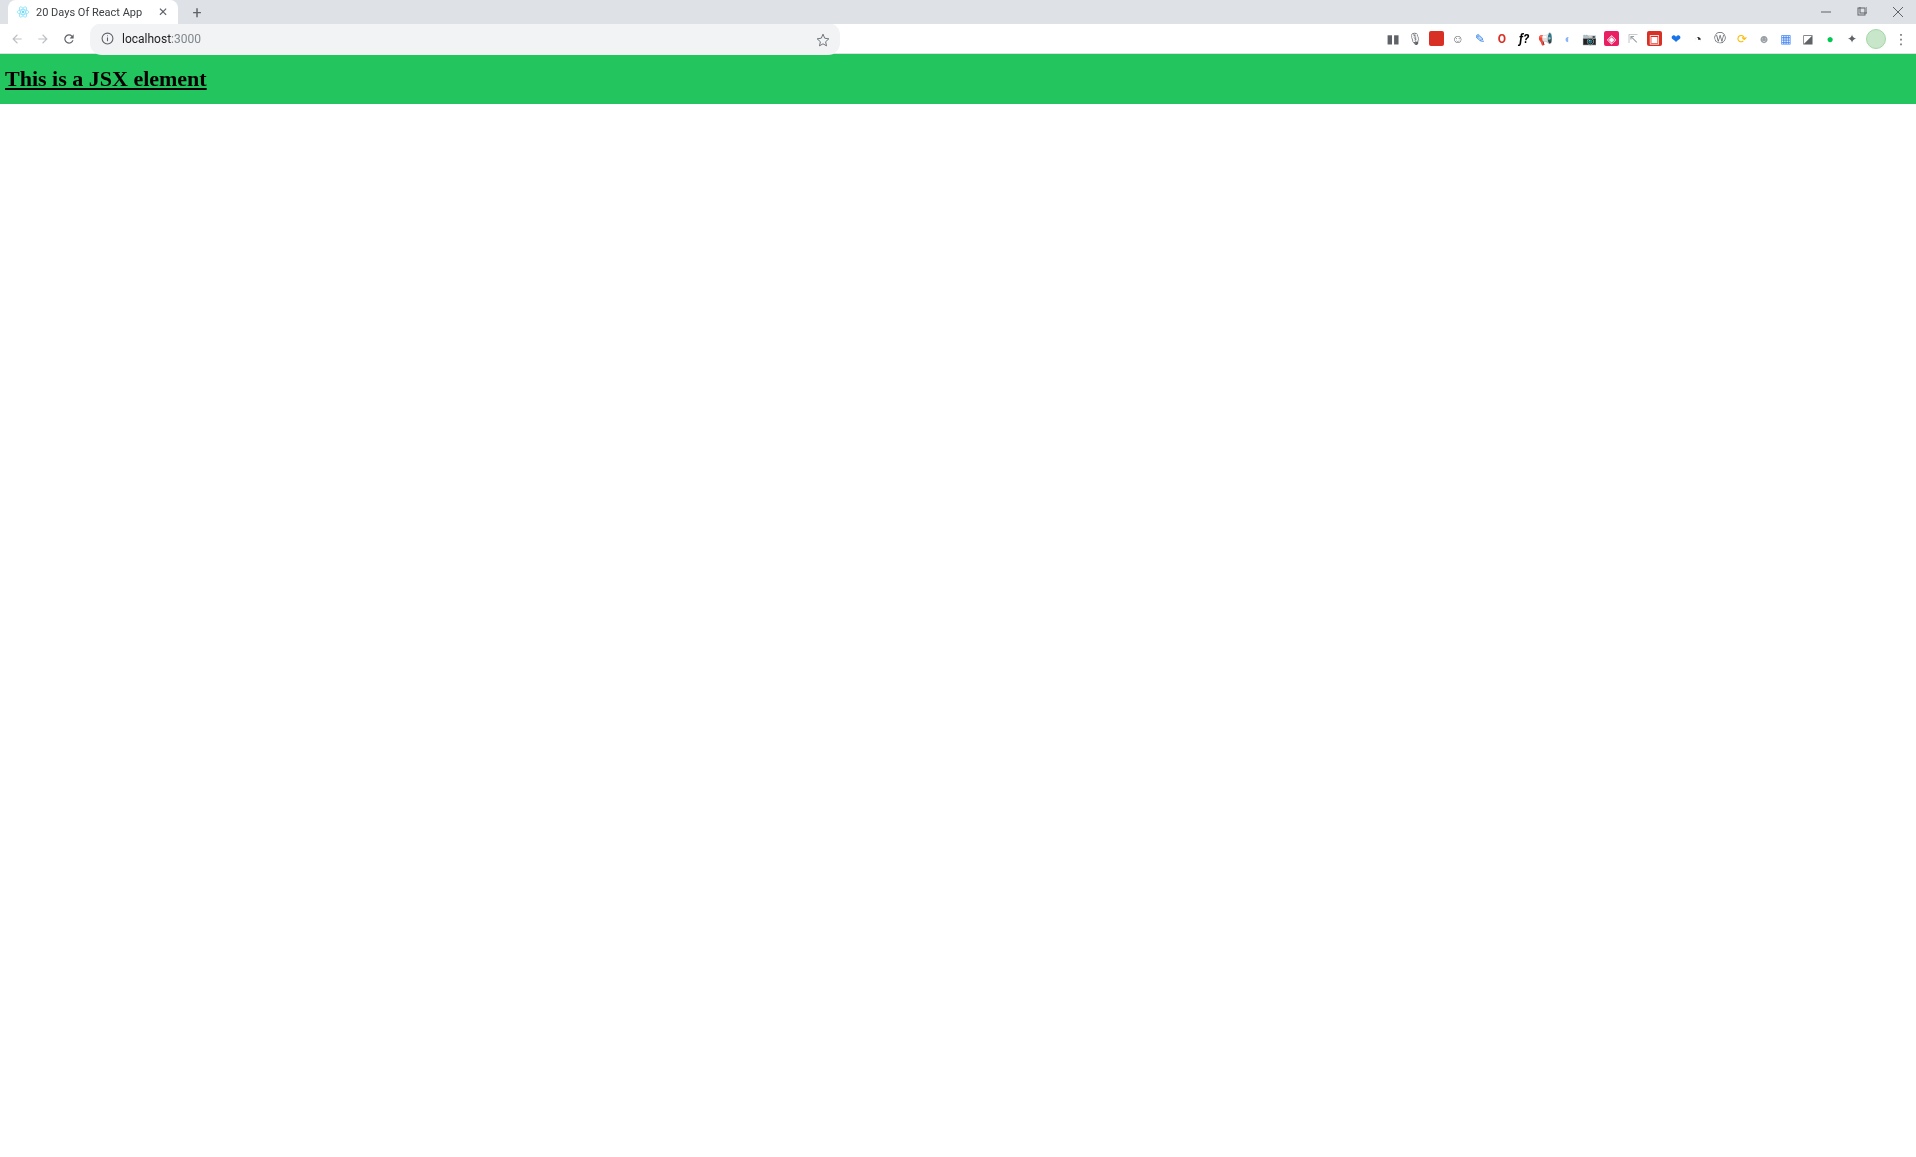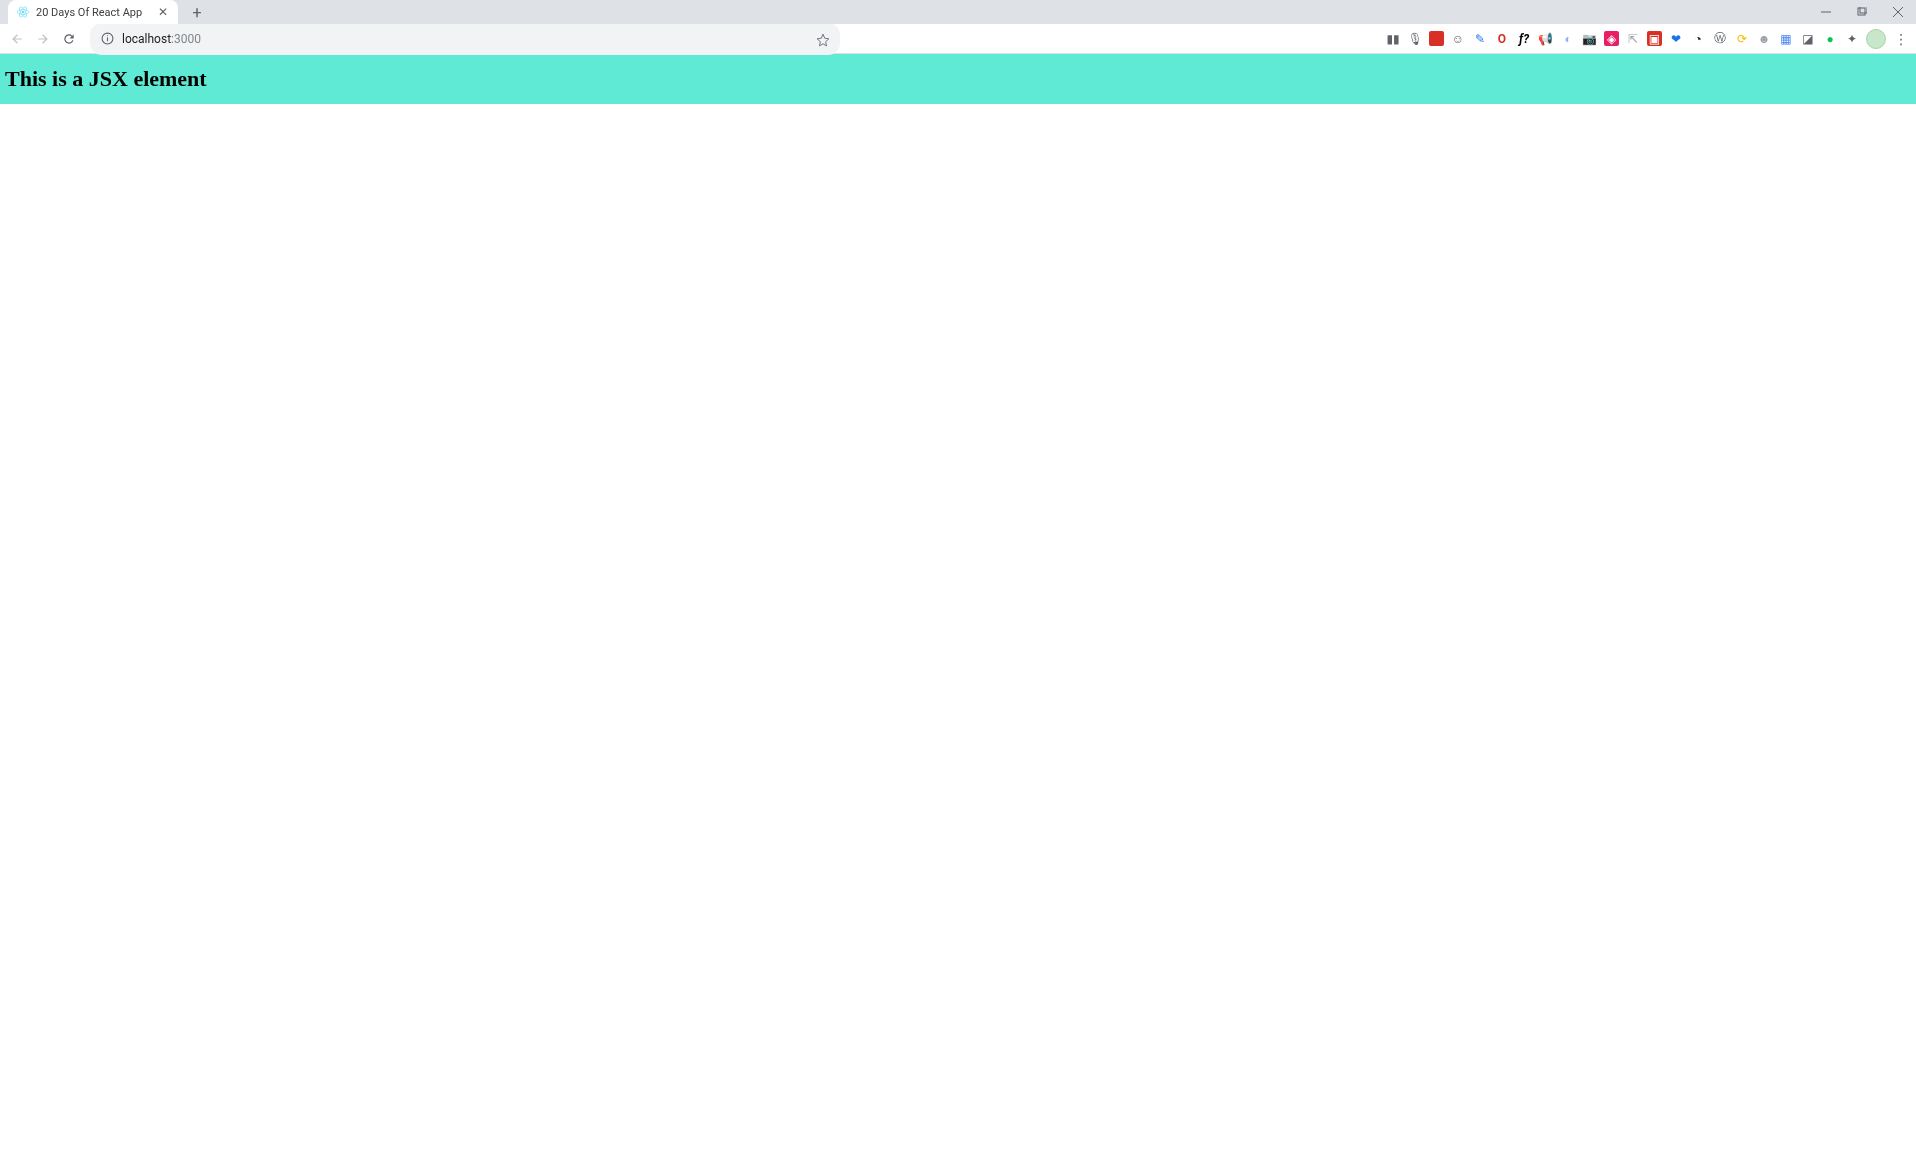--- a/index.html
+++ b/index.html
@@ -178,21 +178,22 @@
       height: 18px;
       display: flex;
       align-items: center;
       justify-content: center;
       color: #5f6368;
       cursor: pointer;
       font-size: 14px;
     }
     .content {
       padding: 12px 5px;
-      background: #5eead4;
+      background: #22c55e;
+      text-decoration: underline;
     }
     .content h2 {
       font-size: 22px;
       font-weight: bold;
       font-family: "Times New Roman", Times, serif;
       color: #000000;
     }
     .react-logo {
       width: 14px;
       height: 14px;

